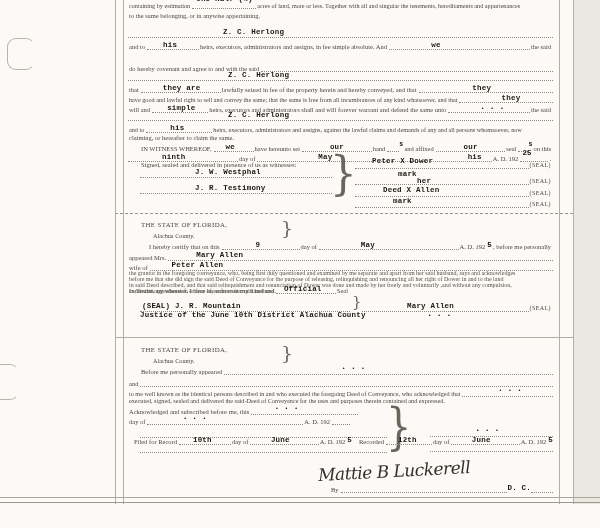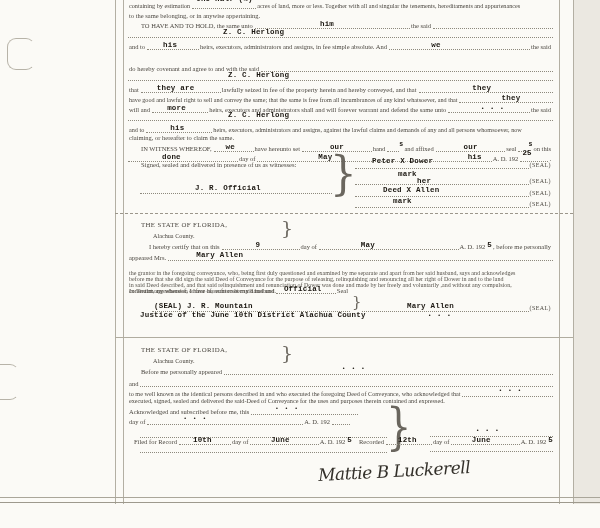--- a/index.html
+++ b/index.html
@@ -50,28 +50,20 @@
   <div class="row sm" style="top:0">
     <span class="p">containing by estimation</span>
     <span class="fill fw" style="width:64px">
         <span class="type" style="left:4px;bottom:5px">One Half (½)</span>
       </span>
     <span class="p">acres of land, more or less.  Together with all and singular the tenements, hereditaments and appurtenances</span>
   </div>
   <div class="row" style="top:10px">
     <span class="p">to the same belonging, or in anywise appertaining.</span>
   </div>
-  <div class="row" style="top:20px;left:140px">
-    <span class="p">TO HAVE AND TO HOLD, the same unto</span>
-    <span class="fill">
-        <span class="type" style="left:42%">him</span>
-      </span>
-    <span class="p">the said</span>
-    <span class="fill fw" style="width:120px"></span>
-  </div>
   <div class="row" style="top:29px">
     <span class="fill">
         <span class="type" style="left:95px;bottom:1px">Z. C. Herlong</span>
       </span>
   </div>
   <div class="row" style="top:41px">
     <span class="p">and to</span>
     <span class="fill fw" style="width:52px">
         <span class="type" style="left:16px">his</span>
       </span>
@@ -86,37 +78,37 @@
     <span class="fill"></span>
   </div>
   <div class="row" style="top:72px">
     <span class="fill">
         <span class="type" style="left:100px;bottom:1px">Z. C. Herlong</span>
       </span>
   </div>
   <div class="row" style="top:84px">
     <span class="p">that</span>
     <span class="fill fw" style="width:80px">
-        <span class="type" style="left:16px">they are</span>
+        <span class="type" style="left:22px">they are</span>
       </span>
     <span class="p">lawfully seized in fee of the property herein and hereby conveyed, and that</span>
     <span class="fill">
         <span class="type" style="left:40%">they</span>
       </span>
   </div>
   <div class="row sm" style="top:94px">
     <span class="p">have good and lawful right to sell and convey the same; that the same is free from all incumbrances of any kind whatsoever, and that</span>
     <span class="fill">
         <span class="type" style="left:45%">they</span>
       </span>
   </div>
   <div class="row" style="top:104px">
     <span class="p">will and</span>
     <span class="fill fw" style="width:56px">
-        <span class="type" style="left:15px">more</span>
+        <span class="type" style="left:15px">simple</span>
       </span>
     <span class="p">heirs, executors and administrators shall and will forever warrant and defend the same unto</span>
     <span class="fill">
         <span class="type dots" style="left:40%">• • •</span>
       </span>
     <span class="p">the said</span>
   </div>
   <div class="row" style="top:112px">
     <span class="fill">
         <span class="type" style="left:100px;bottom:1px">Z. C. Herlong</span>
@@ -149,40 +141,45 @@
     <span class="fill">
         <span class="type" style="left:40%">our</span>
       </span>
     <span class="p">seal</span>
     <span class="fill fw" style="width:10px"></span>
     <span class="type sup">s</span>
     <span class="p">on this</span>
   </div>
   <div class="row" style="top:153px">
     <span class="fill fw" style="width:110px">
-        <span class="type" style="left:34px">done</span>
+        <span class="type" style="left:34px">ninth</span>
       </span>
     <span class="p">day of</span>
     <span class="fill">
       <span class="type" style="left:26%">May</span>
       <span class="type" style="right:10px">his</span>
     </span>
     <span class="p">A. D. 192</span>
     <span class="fill fw" style="width:28px">
         <span class="type" style="left:2px;bottom:4px">25</span>
       </span>
     <span class="p">.</span>
   </div>
 
   <div class="row" style="top:159px;left:140px;right:260px">
     <span class="p">Signed, sealed and delivered in presence of us as witnesses:</span>
   </div>
+  <div class="row" style="top:169px;left:140px;right:268px">
+    <span class="fill">
+        <span class="type" style="left:55px;bottom:1px">J. W. Westphal</span>
+      </span>
+  </div>
   <div class="row" style="top:185px;left:140px;right:268px">
     <span class="fill">
-        <span class="type" style="left:55px;bottom:1px">J. R. Official</span>
+        <span class="type" style="left:55px;bottom:1px">J. R. Testimony</span>
       </span>
   </div>
   <div class="brace" style="left:330px;top:151px;font-size:42px;line-height:46px;transform:scaleY(1.1)">}</div>
 
   <span class="abs type" style="left:372px;top:157px">Peter X Dower</span>
   <div class="row" style="top:160px;left:355px">
     <span class="fill"></span>
     <span class="p sealtxt">(SEAL)</span>
   </div>
   <span class="abs type" style="left:398px;top:170px">mark</span>
@@ -223,41 +220,47 @@
     <span class="p">A. D. 192</span>
     <span class="type">5</span>
     <span class="p">, before me personally</span>
   </div>
   <div class="row" style="top:252px">
     <span class="p">appeared Mrs.</span>
     <span class="fill">
         <span class="type" style="left:28px;bottom:1px">Mary Allen</span>
       </span>
   </div>
+  <div class="row" style="top:262px">
+    <span class="p">wife of</span>
+    <span class="fill">
+        <span class="type" style="left:22px;bottom:1px">Peter Allen</span>
+      </span>
+  </div>
   <div class="row para" style="top:270px;height:7px">
       <span class="p">the grantor in the foregoing conveyance, who, being first duly questioned and examined by me separate and apart from her said husband, says and acknowledges</span>
     </div>
   <div class="row para" style="top:276px;height:7px">
       <span class="p">before me that she did sign the said Deed of Conveyance for the purpose of releasing, relinquishing and renouncing all her right of Dower in and to the land</span>
     </div>
   <div class="row para" style="top:282px;height:7px">
       <span class="p">in said Deed described, and that said relinquishment and renunciation of Dower was done and made by her freely and voluntarily ,and without any compulsion,</span>
     </div>
   <div class="row para" style="top:288px;height:7px">
       <span class="p">constraint, apprehension or fear of, or from her said husband.</span>
     </div>
   <div class="row" style="top:285px;left:128px;right:250px">
     <span class="p">In Testimony whereof, I have hereunto set my hand and</span>
     <span class="fill">
         <span class="type" style="left:8px">Official</span>
       </span>
     <span class="p">Seal</span>
   </div>
   <div class="brace" style="left:352px;top:294px;font-size:15px;line-height:17px">}</div>
-  <div class="row" style="top:303px;left:152px;right:250px">
+  <div class="row" style="top:303px;left:140px;right:250px">
     <span class="fill">
         <span class="type" style="left:2px;bottom:1px">(SEAL) J. R. Mountain</span>
       </span>
   </div>
   <div class="row" style="top:303px;left:362px">
     <span class="fill">
         <span class="type" style="left:45px;bottom:1px">Mary Allen</span>
       </span>
     <span class="p sealtxt">(SEAL)</span>
   </div>
@@ -339,17 +342,23 @@
         <span class="type" style="left:12px">12th</span>
       </span>
     <span class="p">day of</span>
     <span class="fill">
         <span class="type" style="left:30%">June</span>
       </span>
     <span class="p">A. D. 192</span>
     <span class="type">5</span>
   </div>
   <div class="sig" style="left:318px;top:461px">Mattie B Luckerell</div>
+  <div class="row" style="top:484px;left:330px">
+    <span class="p">By</span>
+    <span class="fill"></span>
+    <span class="type">D. C.</span>
+    <span class="fill fw" style="width:22px"></span>
+  </div>
 
   <div class="hl" style="top:497px;left:0;width:600px"></div>
   <div class="hl" style="top:502px;left:0;width:600px;background:#9d998d"></div>
 
 </div>
 
 </body></html>

